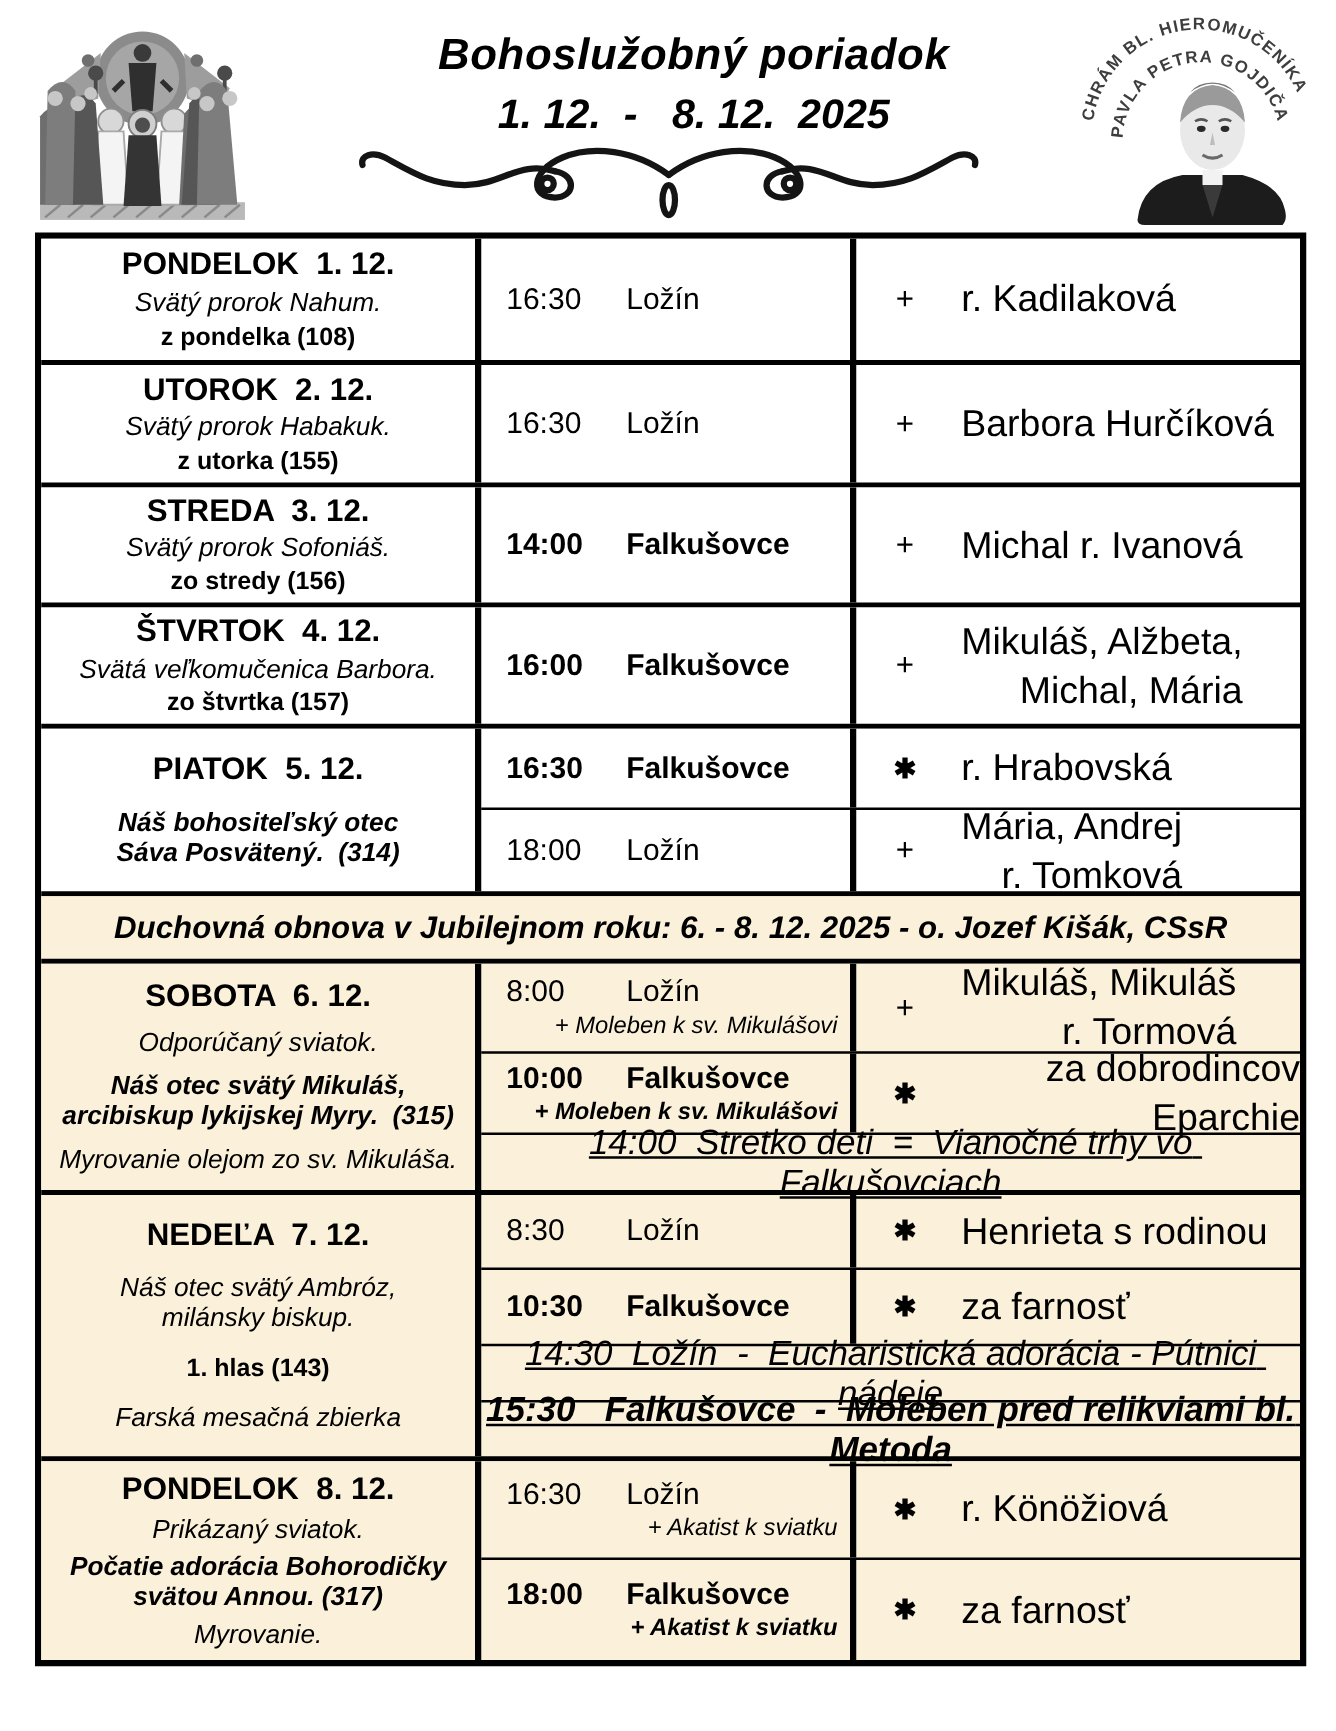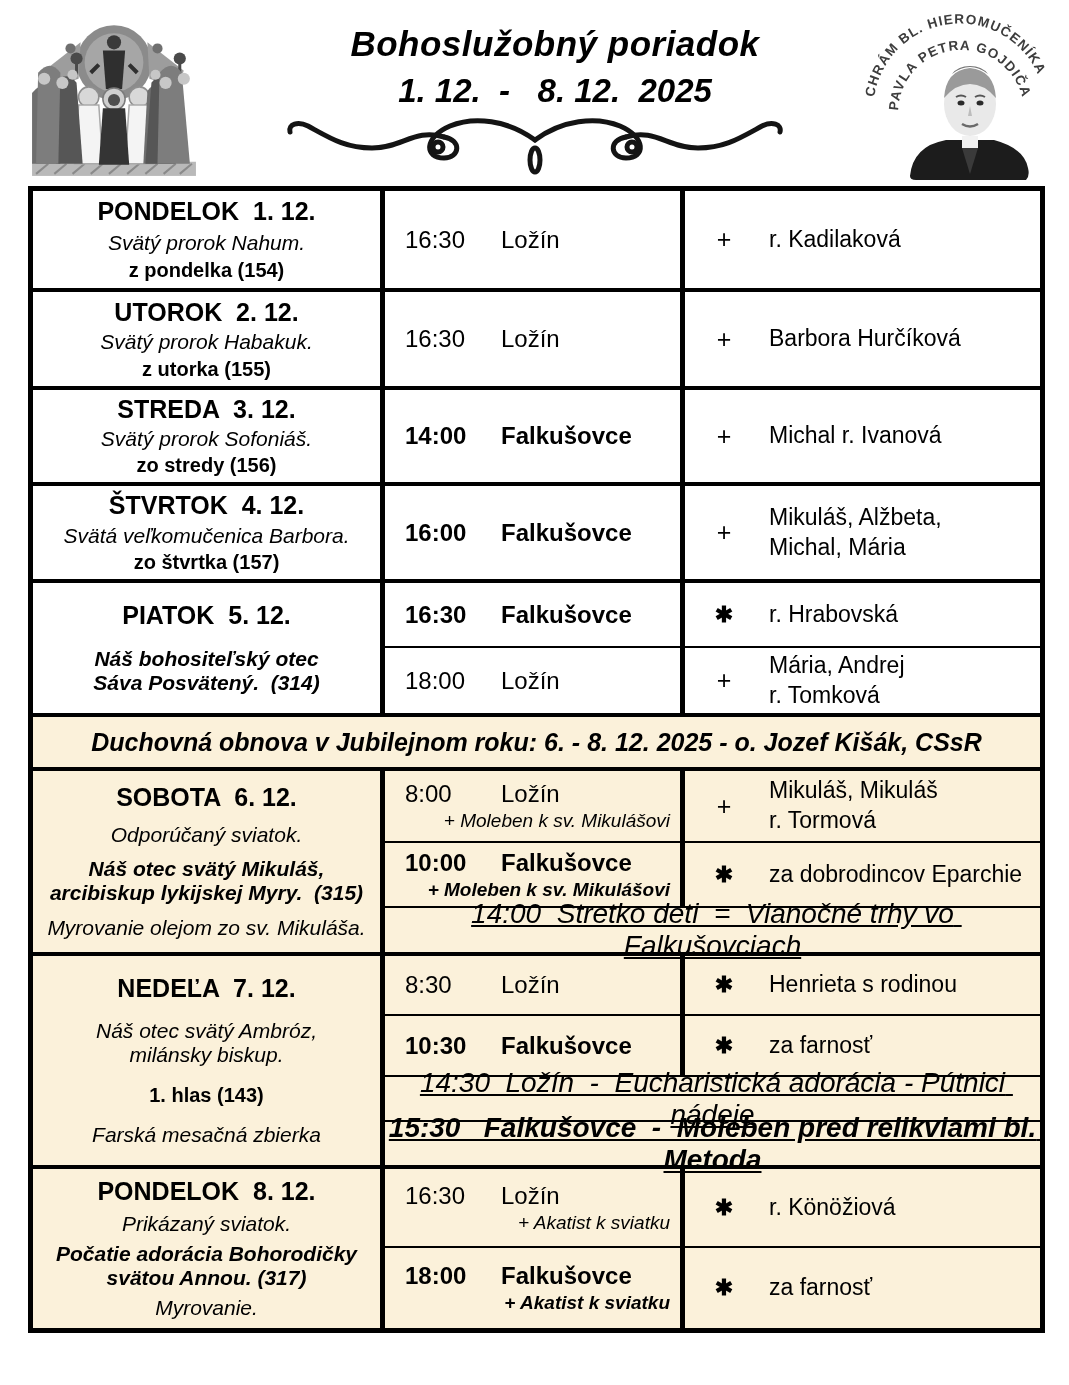--- a/index.html
+++ b/index.html
@@ -42,21 +42,21 @@
 
   .time-line { font-size:24px; display:flex; padding-left:20px; }
   .time-line .tm { min-width:62px; }
   .time-line .pl { margin-left:34px; }
   .time-line.bold { font-weight:bold; }
   .sub-line { font-size:19px; font-style:italic; text-align:right; padding-right:4px; margin-top:2px; }
   .sub-line.bold { font-weight:bold; }
 
   .symbol { font-size:25px; width:34px; text-align:center; flex:none; }
   .symbol.star { font-size:22px; font-weight:bold; }
-  .int-text { font-size:23px; margin-left:28px; line-height:1.3; }
+  .int-text { font-size:30px; margin-left:28px; line-height:1.3;text-align:right; }
 
   .banner-row { height:50px; display:flex; align-items:center; justify-content:center;
     border-bottom:4px solid #000; text-align:center; }
   .banner-text { font-size:25px; font-weight:bold; font-style:italic; }
   .extra-text { font-size:28px; font-style:italic;text-decoration:underline; }
   .extra-text.bold { font-weight:bold; }
 </style>
 </head>
 <body>
 
@@ -167,21 +167,21 @@
       <path d="M104 140 l8 26 l8 -26 z" fill="#3a3a3a"></path>
     </g>
   </svg>
 
   <div class="schedule">
 
     <div class="day-row" style="height:97px;">
       <div class="left-cell">
         <div class="day-title" data-bind="days.d1.title">PONDELOK  1. 12.</div>
         <div class="feast" data-bind="days.d1.feast">Svätý prorok Nahum.</div>
-        <div class="note-b" data-bind="days.d1.note">z pondelka (154)</div>
+        <div class="note-b" data-bind="days.d1.note">z pondelka (108)</div>
       </div>
       <div class="right-part">
         <div class="session last" style="flex:1;">
           <div class="mid-cell">
             <div class="time-line">
                 <span class="tm" data-bind="days.d1.s1.time">16:30</span>
                 <span class="pl" data-bind="days.d1.s1.place">Ložín</span>
               </div>
           </div>
           <div class="int-cell">

